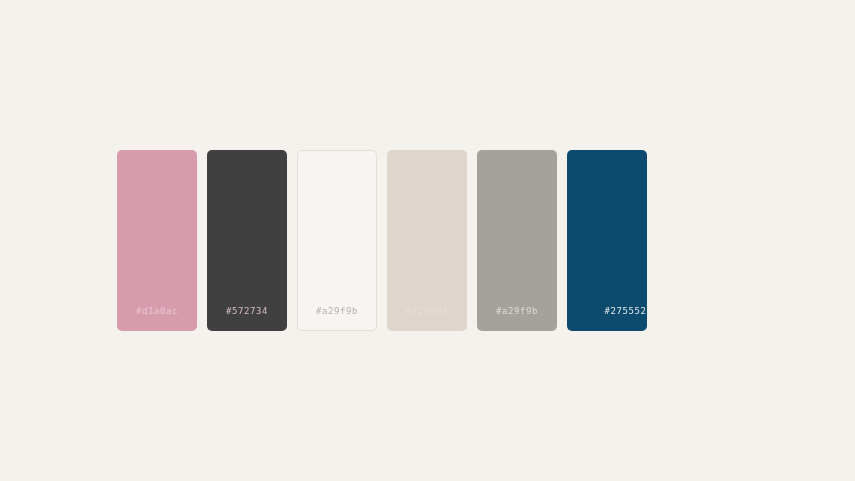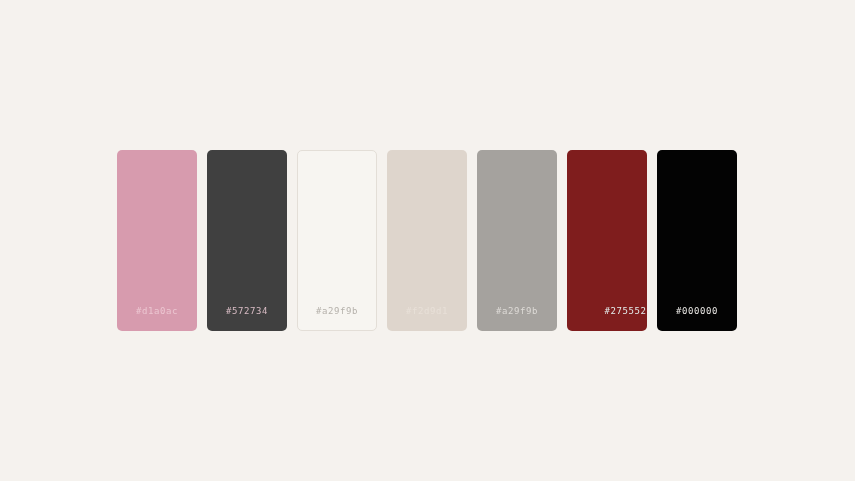--- a/index.html
+++ b/index.html
@@ -65,20 +65,17 @@
       </div>
       <div class="swatch-card has-outline" style="background: rgb(247, 245, 241);">
         <span class="swatch-label" style="color: rgb(181, 177, 171);">#a29f9b</span>
       </div>
       <div class="swatch-card" style="background: rgb(222, 213, 204);">
         <span class="swatch-label" style="color: rgb(232, 224, 216);">#f2d9d1</span>
       </div>
       <div class="swatch-card" style="background: rgb(165, 162, 158);">
         <span class="swatch-label" style="color: rgb(222, 219, 215);">#a29f9b</span>
       </div>
-      <div class="swatch-card" style="background: #7f1d1d; padding-left: 37px;">
+      <div class="swatch-card" style="background: #0c4a6e; padding-left: 37px;">
         <span class="swatch-label" style="color: rgb(227, 236, 235);">#275552</span>
-      </div>
-      <div class="swatch-card" style="background: rgb(3, 3, 3);">
-        <span class="swatch-label" style="color: rgb(233, 231, 228);">#000000</span>
       </div>
     </div>
 </div>
 
 </body></html>

